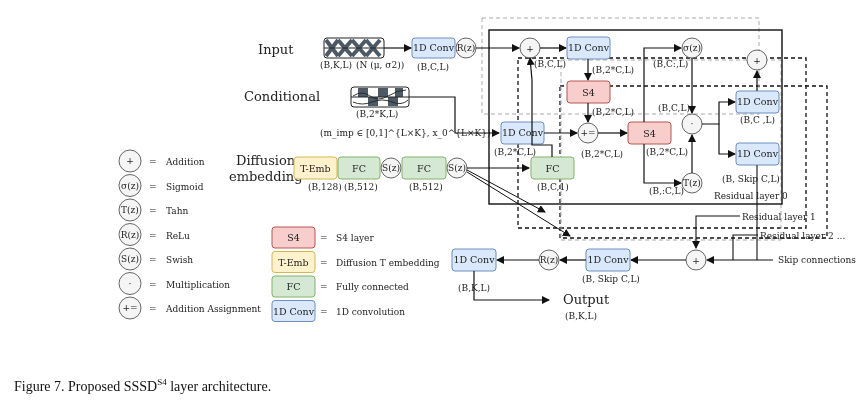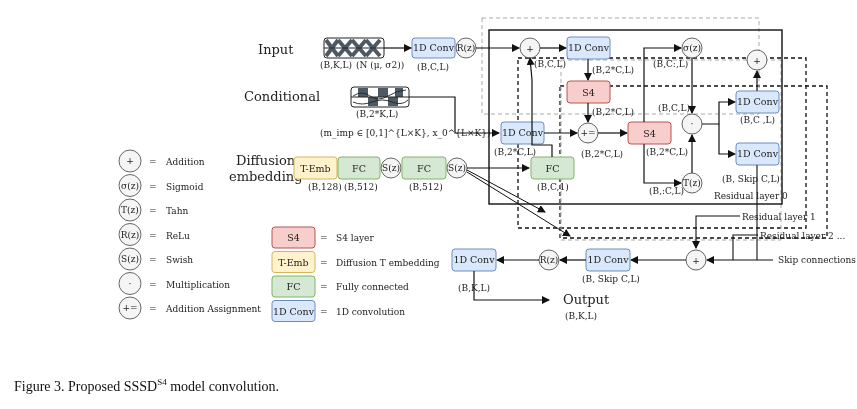--- a/index.html
+++ b/index.html
@@ -291,13 +291,13 @@
       </g>
       <g>
         <rect x="272" y="300.5" width="43" height="21" rx="3" fill="#dae8fc" stroke="#6c8ebf"></rect>
         <text x="293.5" y="314.5" text-anchor="middle" class="box-text">1D Conv</text>
         <text x="320" y="314.5" class="lbl">=</text>
         <text x="336" y="314.5" class="lbl">1D convolution</text>
       </g>
     </g>
 </svg>
 
-<div class="caption"><span>Figure 3.  Proposed SSSD</span><sup>S4</sup><span> model convolution.</span></div>
+<div class="caption"><span>Figure 7.  Proposed SSSD</span><sup>S4</sup><span> layer architecture.</span></div>
 
 </body></html>

